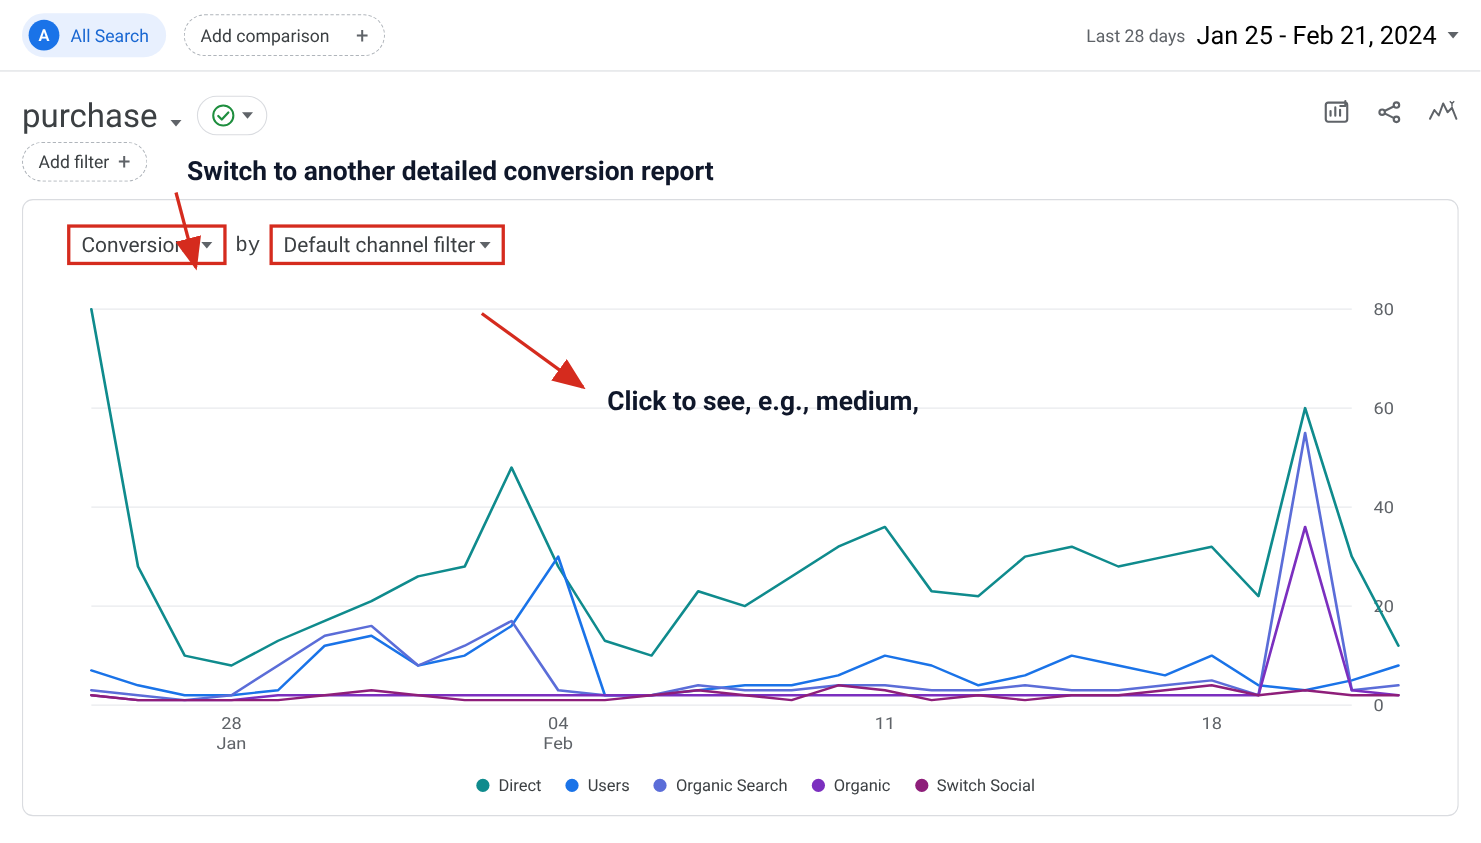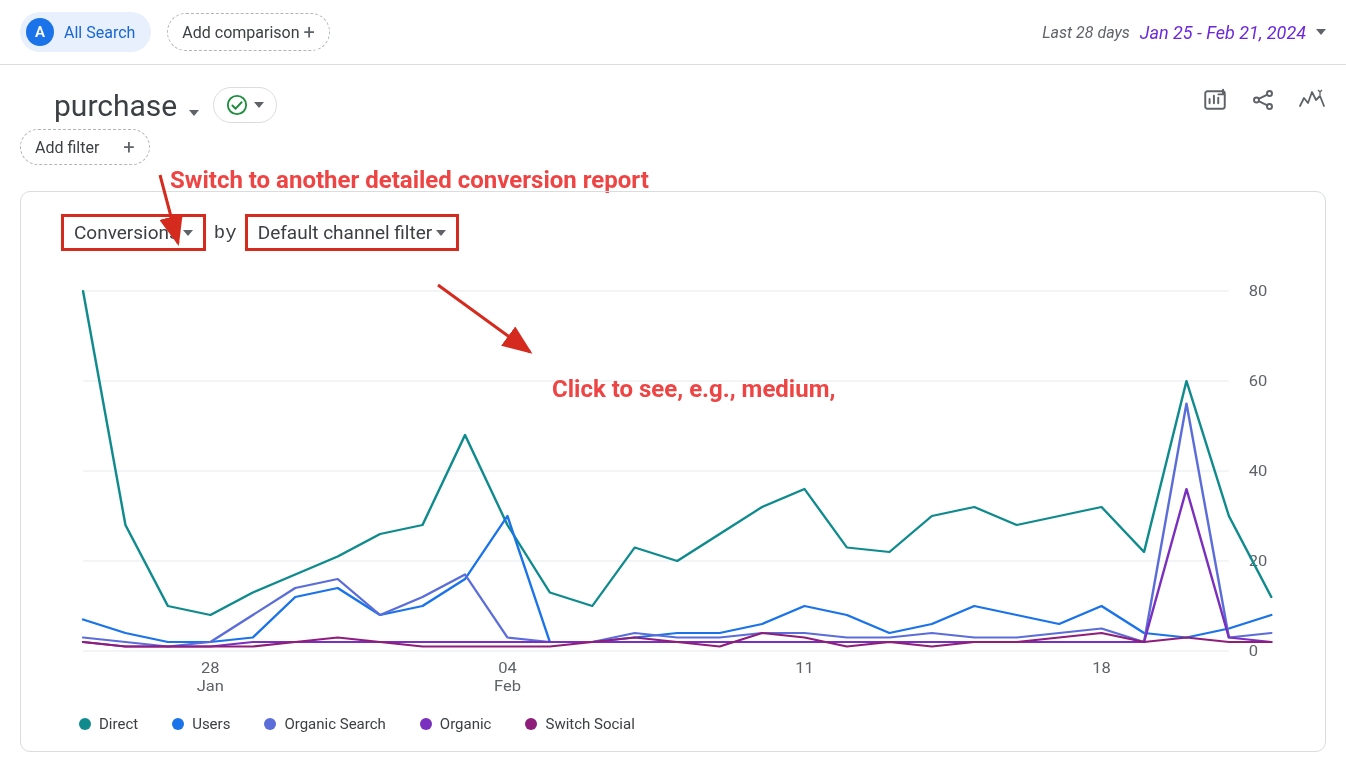--- a/index.html
+++ b/index.html
@@ -26,66 +26,64 @@
     color: #1967d2;
     cursor: pointer;
   }
   .segment-chip .circle-a {
     width: 28px; height: 28px; border-radius: 50%;
     background: #1a73e8; color: #fff;
     display: flex; align-items: center; justify-content: center;
     font-weight: 600; font-size: 15px;
   }
   .add-comparison {
-    display: flex; align-items: center; gap: 4px;
+    display: flex; align-items: center; gap: 24px;
     border: 1px dashed #b0b5bb;
     border-radius: 20px;
     padding: 8px 14px;
     font-size: 16px;
     color: #3c4043;
     cursor: pointer;
     justify-content: center;
   }
   .plus-icon { font-size: 20px; line-height: 1; color: #5f6368; }
   .date-range {
     display: flex; align-items: center; gap: 10px;
     cursor: pointer;
-    font-style: italic;
   }
   .date-range .label { color: #5f6368; font-size: 16px; }
-  .date-range .value { color: #6d28d9; font-size: 18px; }
+  .date-range .value { color: #000000; font-size: 23px; }
   .caret-down {
     width: 0; height: 0;
     border-left: 5px solid transparent;
     border-right: 5px solid transparent;
     border-top: 6px solid #5f6368;
     display: inline-block;
   }
   .title-row {
-    display: flex; justify-content: space-between;
+    display: flex; align-items: center; justify-content: space-between;
     padding: 22px 20px 6px 20px;
-    margin-left: 34px;
   }
   .title-left { display: flex; align-items: center; gap: 14px; }
   .title-text { font-size: 30px; color: #3c4043; }
   .title-caret { margin-left: 4px; }
   .status-pill {
     display: flex; align-items: center; gap: 6px;
     border: 1px solid #dadce0; border-radius: 20px;
     padding: 6px 12px; cursor: pointer;
   }
   .check-svg { width: 22px; height: 22px; }
   .title-actions { display: flex; gap: 22px; font-size: 22px; color: #5f6368; }
   .title-actions span { cursor: pointer; }
   .filter-chip {
-    display: inline-flex; align-items: center; gap: 24px;
+    display: inline-flex; align-items: center; gap: 8px;
     border: 1px dashed #b0b5bb;
     border-radius: 20px;
     padding: 7px 14px;
-    margin: 0 0 10px 20px;
+    margin: 0 0 0 20px;
     font-size: 16px; color: #3c4043;
     cursor: pointer;
     justify-content: center;
   }
   .chart-card {
     margin: 16px 20px 20px 20px;
     border: 1px solid #dadce0;
     border-radius: 10px;
     padding: 22px 30px 18px 40px;
     position: relative;
@@ -93,25 +91,25 @@
   .dim-row { display: flex; align-items: center; gap: 0; font-size: 19px; color: #3c4043; }
   .dim-box {
     border: 3px solid #d52b1e;
     padding: 4px 10px;
     display: flex; align-items: center; gap: 4px;
     cursor: pointer;
   }
   .dim-by { padding: 0 8px; font-family: Liberation Mono, monospace; }
   .chart-area { position: relative; margin-top: 30px; }
   .chart-svg { width: 100%; height: 420px; display: block; }
-  .legend { display: flex; gap: 34px; margin-top: 14px; padding-left: 18px; font-size: 15px; color: #3c4043; }
+  .legend { display: flex; gap: 22px; margin-top: 14px; padding-left: 18px; font-size: 15px; color: #3c4043; justify-content: center; }
   .legend .item { display: flex; align-items: center; gap: 8px; }
   .legend .dot { width: 12px; height: 12px; border-radius: 50%; }
   
-  .anno { position: absolute; color: #ef4444; font-weight: 700; font-size: 24px; pointer-events: none; margin-top: 24px; }
+  .anno { position: absolute; color: #0f172a; font-weight: 700; font-size: 24px; pointer-events: none; }
   .anno1 { top: 142px; left: 170px; }
   .anno2 { top: 350px; left: 552px; line-height: 1.3; }
 </style>
 </head>
 <body>
 
 
 
 
 <div class="top-bar">

